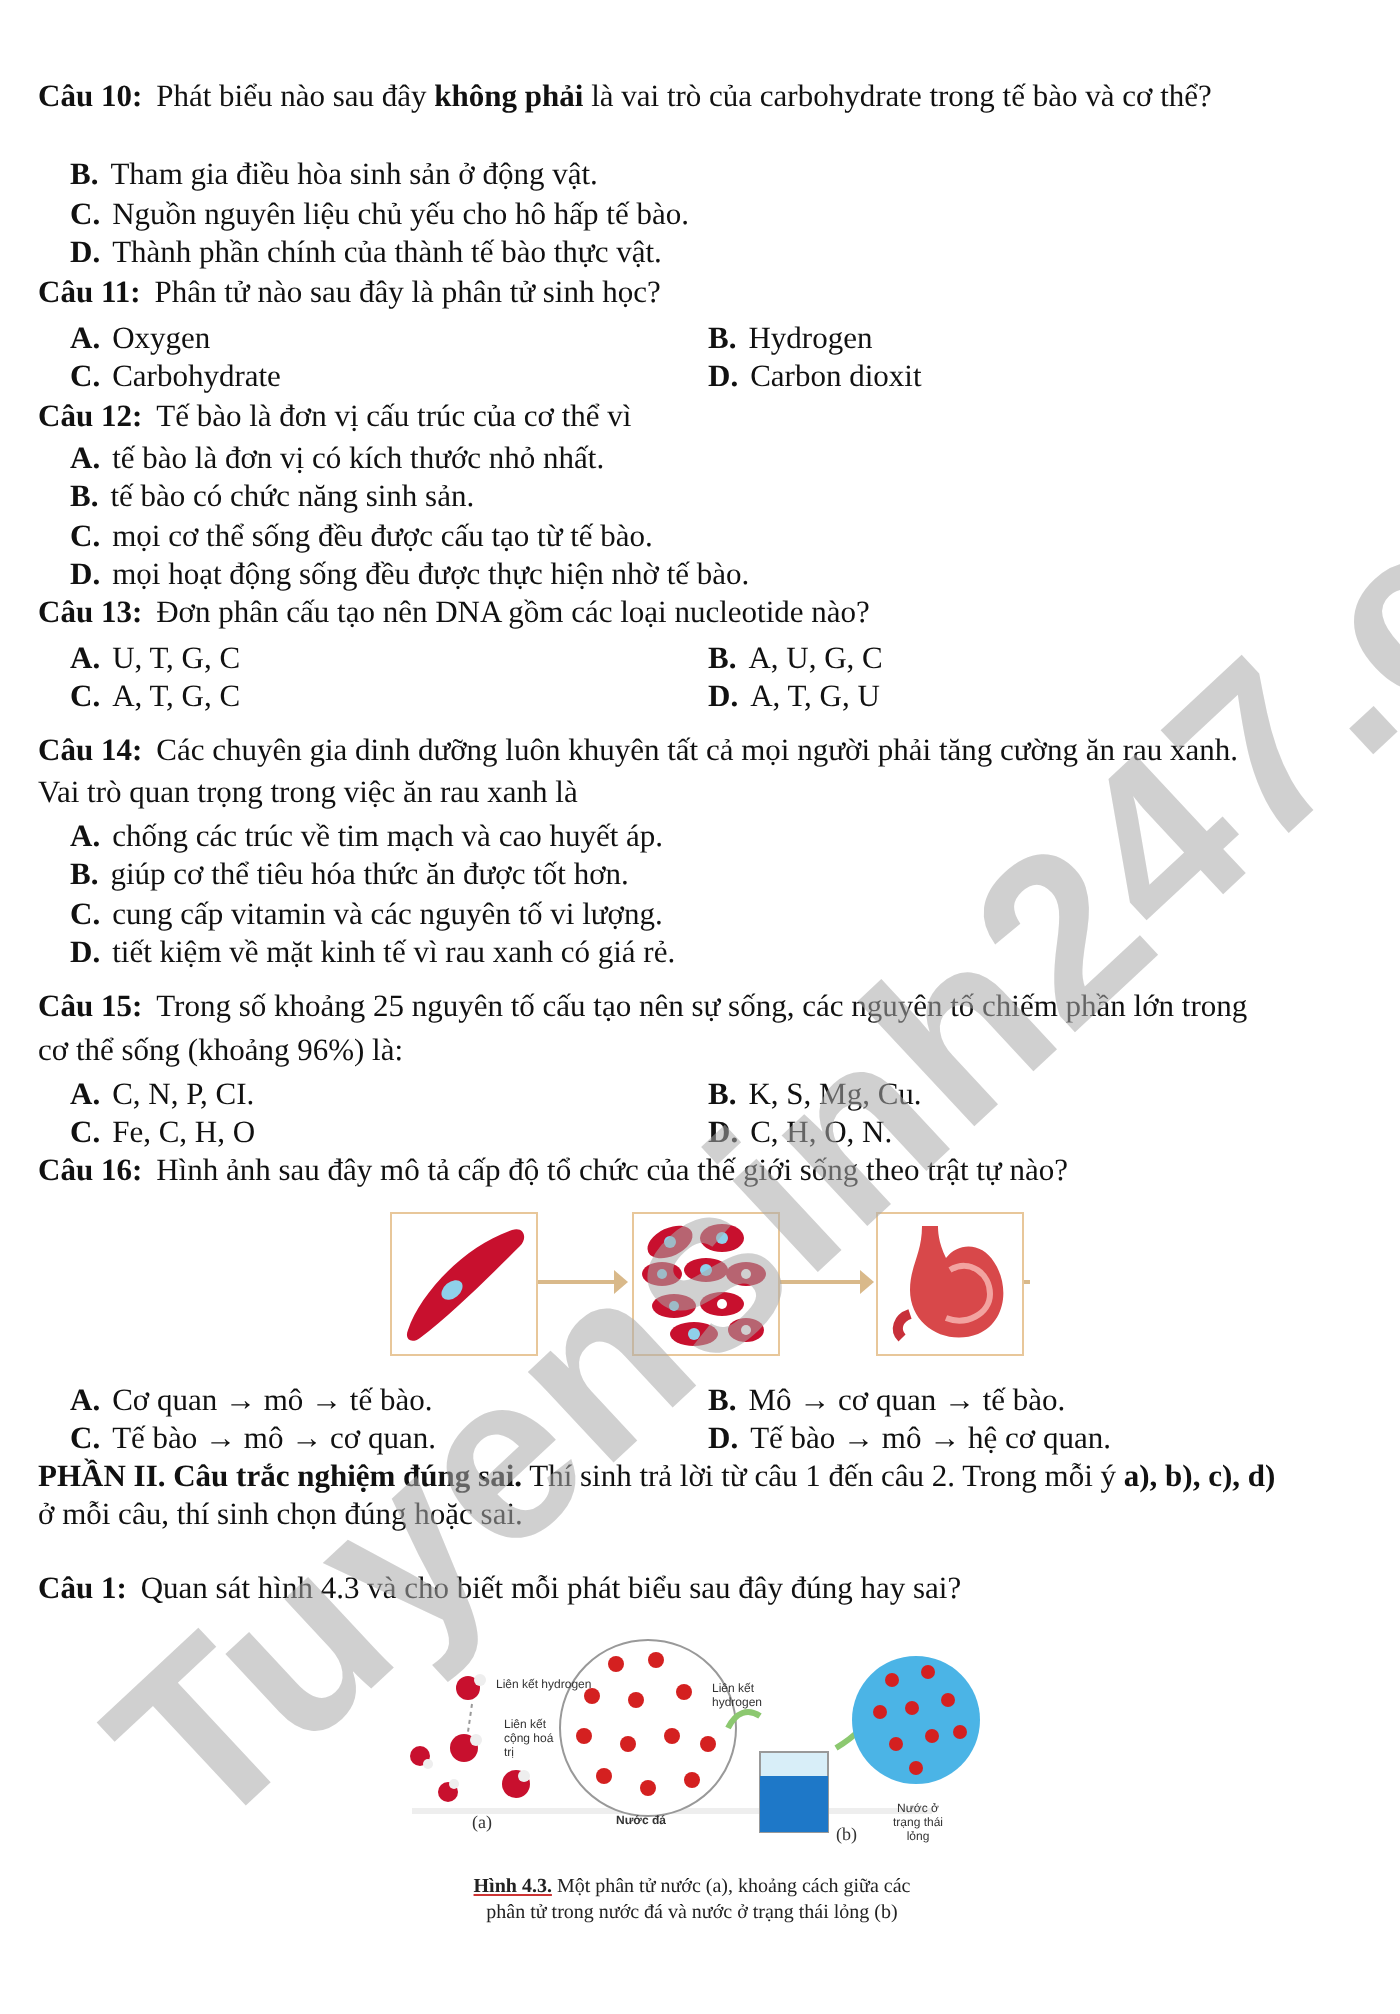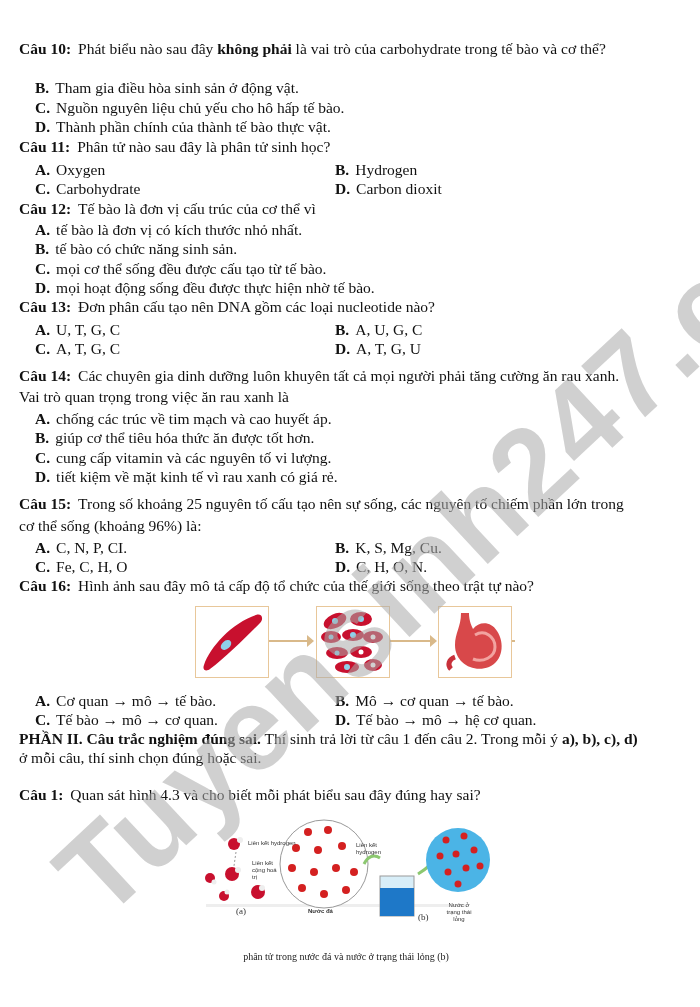--- a/index.html
+++ b/index.html
@@ -4,21 +4,21 @@
 <style>
   html, body { margin: 0; padding: 0; }
   body {
     width: 700px; height: 1007px; background: #ffffff; position: relative; overflow: hidden;
     font-family: "Liberation Serif", "DejaVu Serif", serif; font-size: 15.5px; color: #111;
   }
   .page { position: absolute; left: 0; top: 0; width: 700px; height: 1007px; margin-top: 31px; }
   .line { position: absolute; white-space: nowrap; line-height: 19px; }
   .q { left: 19px; }
   .opt { left: 35px; }
-  .opt2 { left: 335px; }
+  .opt2 { left: 354px; }
   .cont { left: 19px; }
   b, .b { font-weight: bold; }
   .lbl { font-weight: bold; margin-right: 6px; }
   .qlbl { font-weight: bold; margin-right: 7px; }
   .watermark {
     position: absolute; left: -40px; top: 500px; width: 860px;
     transform: rotate(-43deg); transform-origin: center center;
     font-family: "Liberation Sans", "DejaVu Sans", sans-serif; font-weight: bold;
     font-size: 118px; color: rgba(170,170,170,0.55); letter-spacing: 1px;
     text-align: center; pointer-events: none; z-index: 5; white-space: nowrap;
@@ -182,19 +182,20 @@
           <circle cx="262" cy="68" r="3.5"></circle>
       </g>
     </svg>
     <div class="small" style="left:52px; top:24px">Liên kết hydrogen</div>
     <div class="small" style="left:56px; top:44px; white-space:normal; width:30px">Liên kết cộng hoá trị</div>
     <div class="small" style="left:160px; top:26px; white-space:normal; width:28px">Liên kết hydrogen</div>
     <div class="small" style="left:40px; top:92px; font-size:9px; font-family:'Liberation Serif',serif">(a)</div>
     <div class="small" style="left:112px; top:92px; font-weight:bold">Nước đá</div>
     <div class="small" style="left:222px; top:98px; font-size:9px; font-family:'Liberation Serif',serif">(b)</div>
     <div class="small" style="left:246px; top:86px; white-space:normal; width:34px; text-align:center">Nước ở trạng thái lỏng</div>
+    <div class="caption" style="top:121px"><b>Hình 4.3.</b><span> Một phân tử nước (a), khoảng cách giữa các</span></div>
     <div class="caption" style="top:134px">phân tử trong nước đá và nước ở trạng thái lỏng (b)</div>
   </div>
 
   <div class="footer">Trang 2/4 - Mã đề 0401</div>
 
   <div class="watermark">Tuyensinh247.com</div>
 </div>
 
 </body></html>

